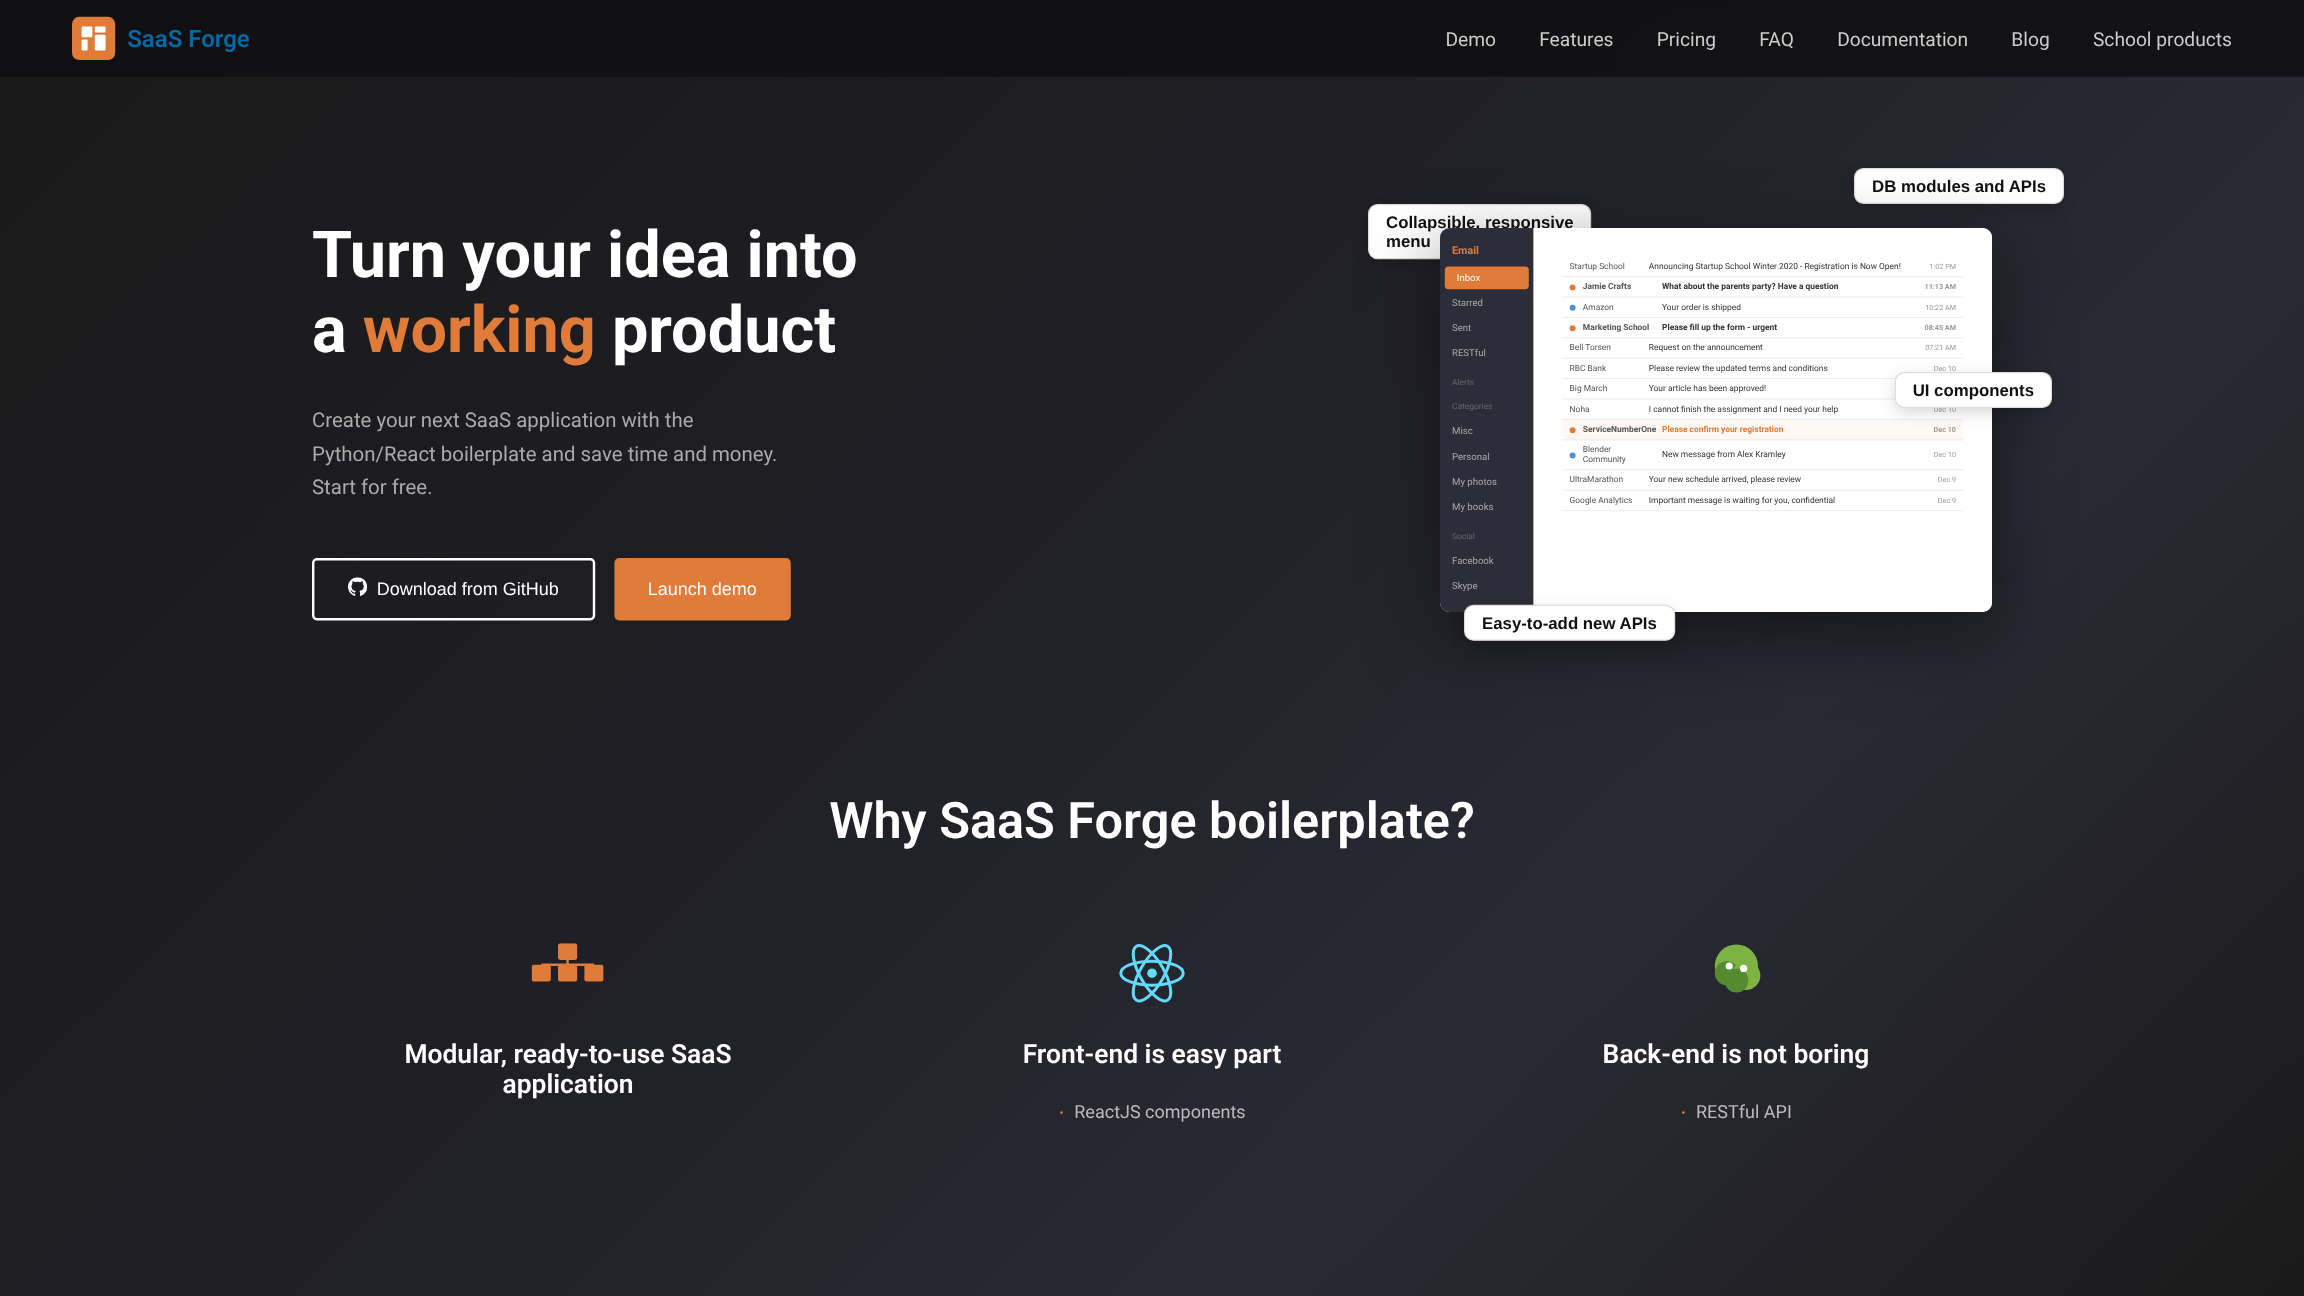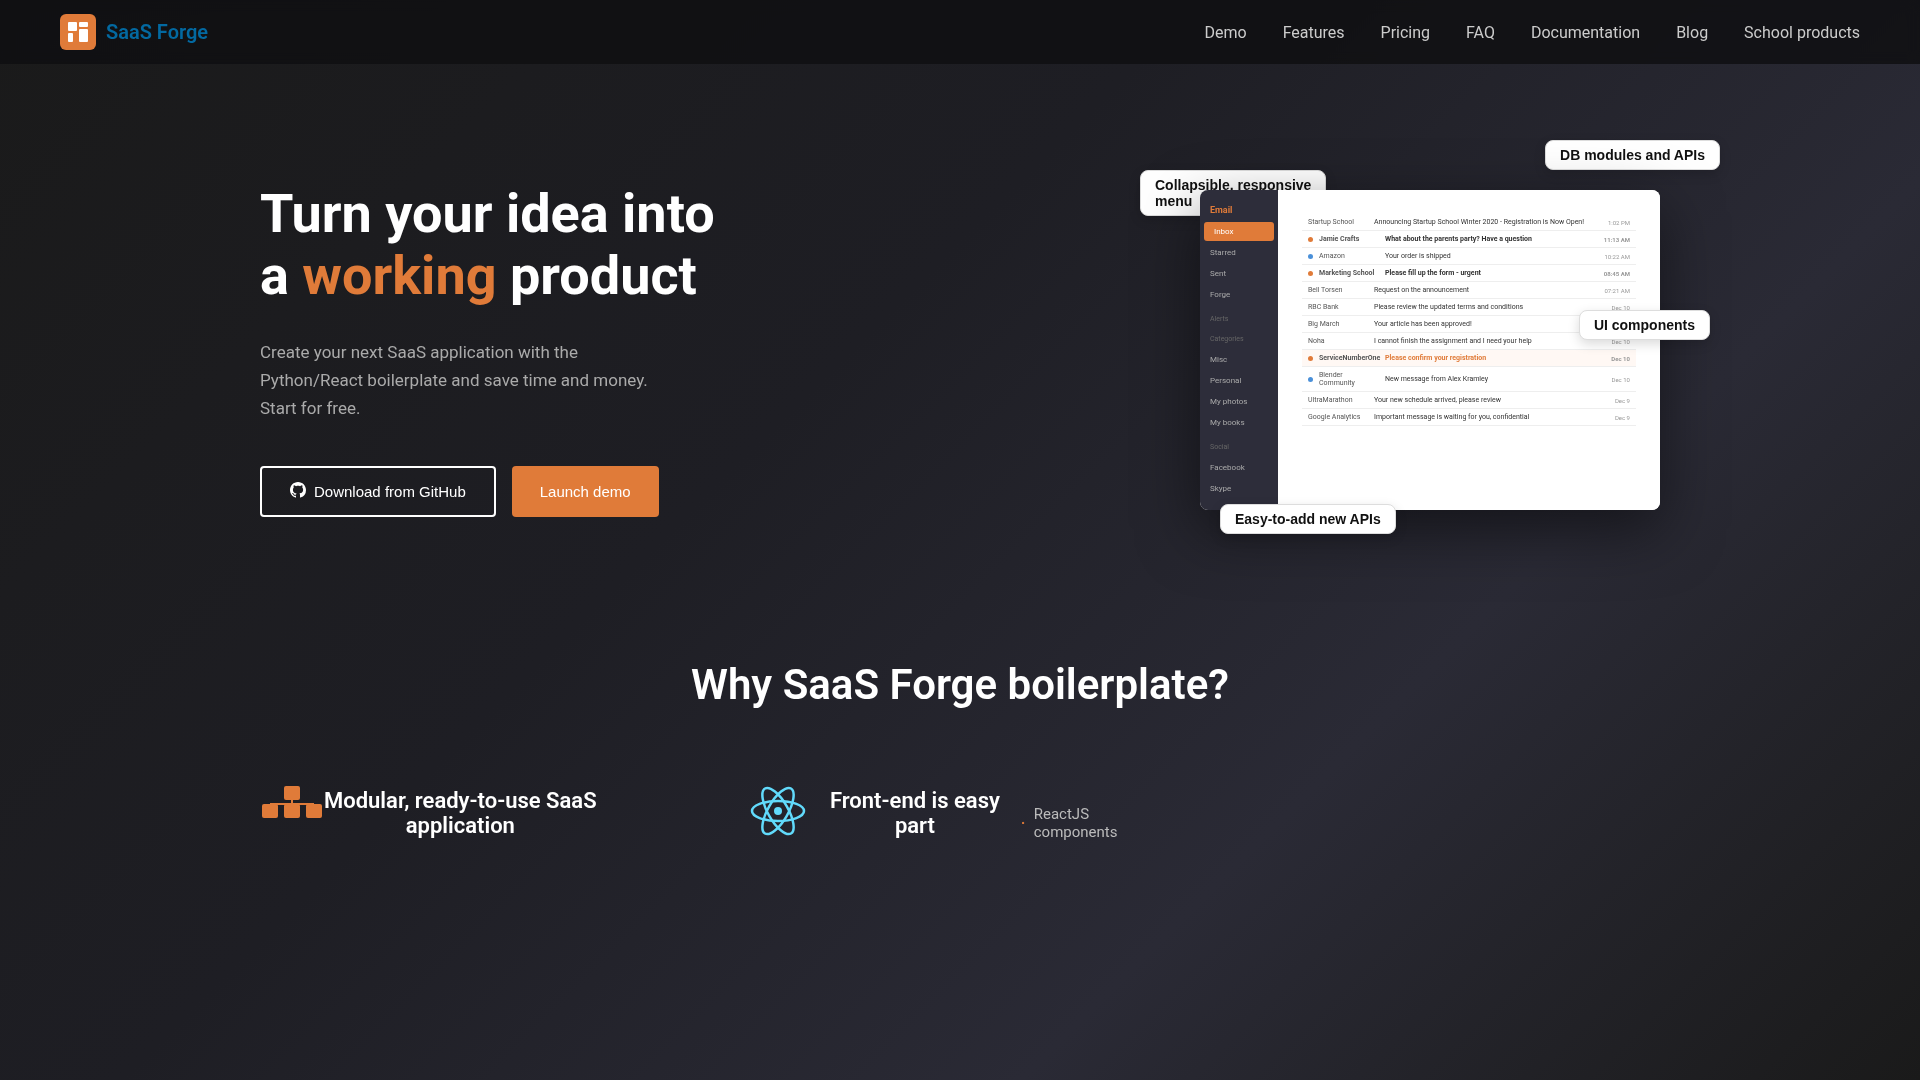--- a/index.html
+++ b/index.html
@@ -216,21 +216,21 @@
     }
     .features-grid {
       display: grid;
       grid-template-columns: repeat(3, 1fr);
       gap: 60px;
       max-width: 1400px;
       margin: 0 auto;
     }
     .feature-card {
       display: flex;
-      flex-direction: row;
+      flex-direction: column;
       align-items: center;
       text-align: center;
     }
     .feature-icon {
       width: 64px;
       height: 64px;
       margin-bottom: 24px;
       display: flex;
       align-items: center;
       justify-content: center;
@@ -314,21 +314,21 @@
     <div class="annotation ann-menu">Collapsible, responsive<br>menu</div>
     <div class="annotation ann-db">DB modules and APIs</div>
 
     <div class="app-mockup">
 
       <div class="app-sidebar">
         <div class="sidebar-item-m" style="color:#e07b39;font-weight:bold;font-size:9px;">Email</div>
         <div class="sidebar-item-m active">Inbox</div>
         <div class="sidebar-item-m">Starred</div>
         <div class="sidebar-item-m">Sent</div>
-        <div class="sidebar-item-m">Forge</div>
+        <div class="sidebar-item-m">RESTful</div>
         <div class="sidebar-item-m" style="color:#666;font-size:7px;margin-top:4px;">Alerts</div>
         <div class="sidebar-item-m" style="color:#666;font-size:7px;">Categories</div>
         <div class="sidebar-item-m" style="color:#aaa;">Misc</div>
         <div class="sidebar-item-m" style="color:#aaa;">Personal</div>
         <div class="sidebar-item-m" style="color:#aaa;">My photos</div>
         <div class="sidebar-item-m" style="color:#aaa;">My books</div>
         <div class="sidebar-item-m" style="color:#666;font-size:7px;margin-top:4px;">Social</div>
         <div class="sidebar-item-m" style="color:#aaa;">Facebook</div>
         <div class="sidebar-item-m" style="color:#aaa;">Skype</div>
       </div>
@@ -435,15 +435,33 @@
           <ellipse cx="28" cy="28" rx="26" ry="10" stroke="#61DAFB" stroke-width="2.5" fill="none" transform="rotate(120 28 28)"></ellipse>
           <circle cx="28" cy="28" r="4" fill="#61DAFB"></circle>
         </svg>
       </div>
       <div class="feature-title">Front-end is easy part</div>
       <ul class="feature-list">
         <li>ReactJS components</li>
       </ul>
     </div>
 
+    <div class="feature-card">
+      <div class="feature-icon">
+        <svg width="56" height="56" viewBox="0 0 56 56" fill="none">
+
+          <circle cx="28" cy="22" r="18" fill="#7cb342"></circle>
+          <circle cx="20" cy="28" r="10" fill="#558b2f"></circle>
+          <circle cx="36" cy="30" r="12" fill="#7cb342"></circle>
+          <circle cx="28" cy="34" r="10" fill="#558b2f"></circle>
+
+          <circle cx="22" cy="22" r="3" fill="#fff"></circle>
+          <circle cx="34" cy="24" r="3" fill="#fff"></circle>
+        </svg>
+      </div>
+      <div class="feature-title">Back-end is not boring</div>
+      <ul class="feature-list">
+        <li>RESTful API</li>
+      </ul>
+    </div>
 
   </div>
 </section>
 
 </body></html>

